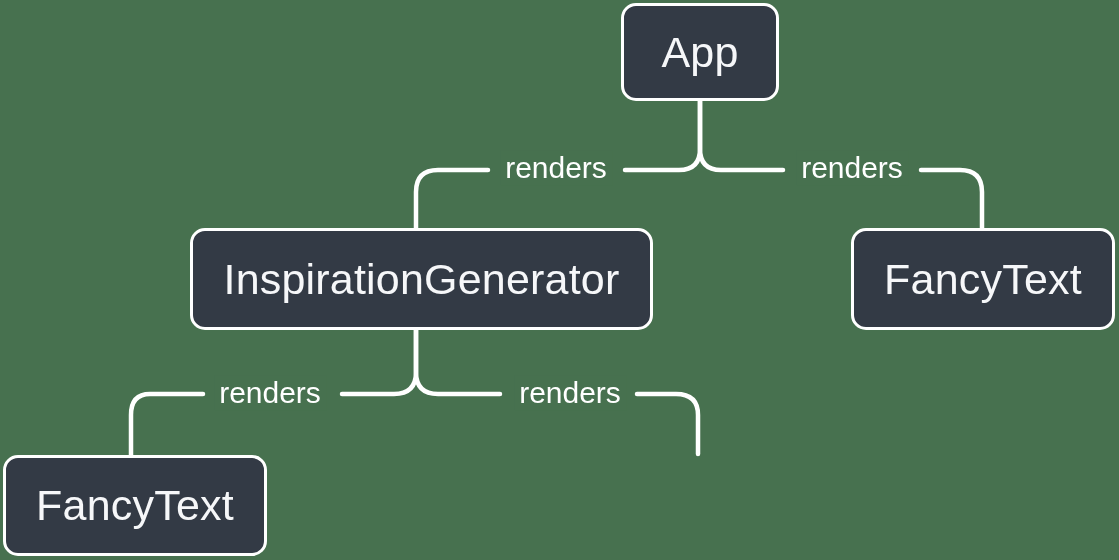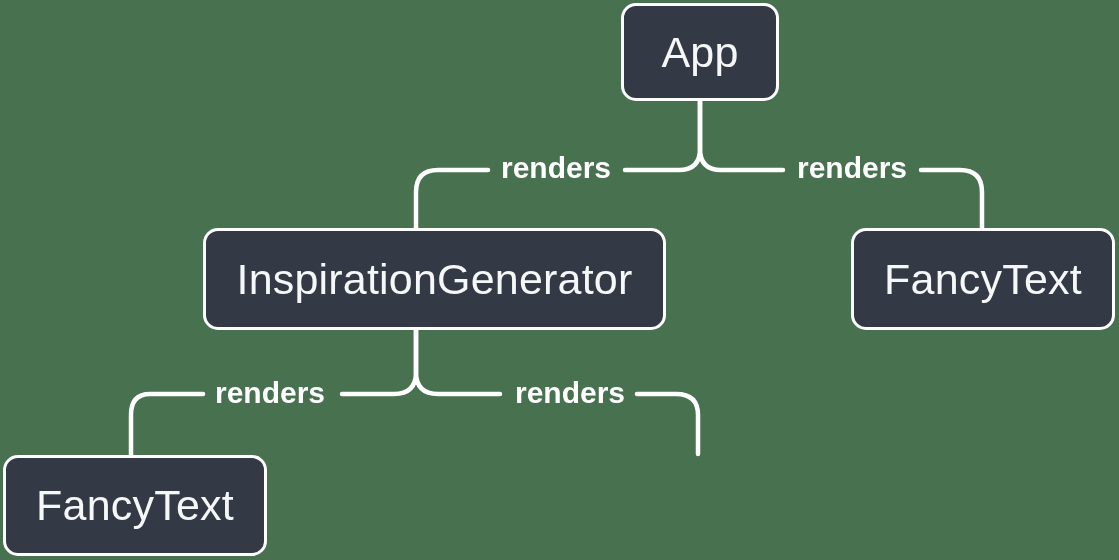--- a/index.html
+++ b/index.html
@@ -42,29 +42,29 @@
     letter-spacing: 0.2px;
     white-space: nowrap;
   }
 
   .edge-label {
     position: absolute;
     transform: translate(-50%, -50%);
     color: var(--label-text, #ffffff);
     background: var(--bg, #47714f);
     font-size: 30px;
-    font-weight: 700;
+    font-weight: 400;
     line-height: 1.15;
     padding: 0 5px;
     white-space: nowrap;
   }
 
   
   #node-app                  { left: 621px; top: 3px;   width: 158px; height: 98px;  }
-  #node-inspiration-generator{ left: 203px; top: 228px; width: 463px; height: 102px; }
+  #node-inspiration-generator{ left: 190px; top: 228px; width: 463px; height: 102px; }
   #node-fancy-text-top       { left: 851px; top: 228px; width: 264px; height: 102px; }
   #node-fancy-text-bottom    { left: 3px;   top: 455px; width: 264px; height: 101px; }
   #node-copyright            { left: 569px; top: 454px; width: 264px; height: 101px; }
 
   
   #edge-label-1 { left: 556px; top: 168px; }
   #edge-label-2 { left: 852px; top: 168px; }
   #edge-label-3 { left: 270px; top: 393px; }
   #edge-label-4 { left: 570px; top: 393px; }
 </style>

